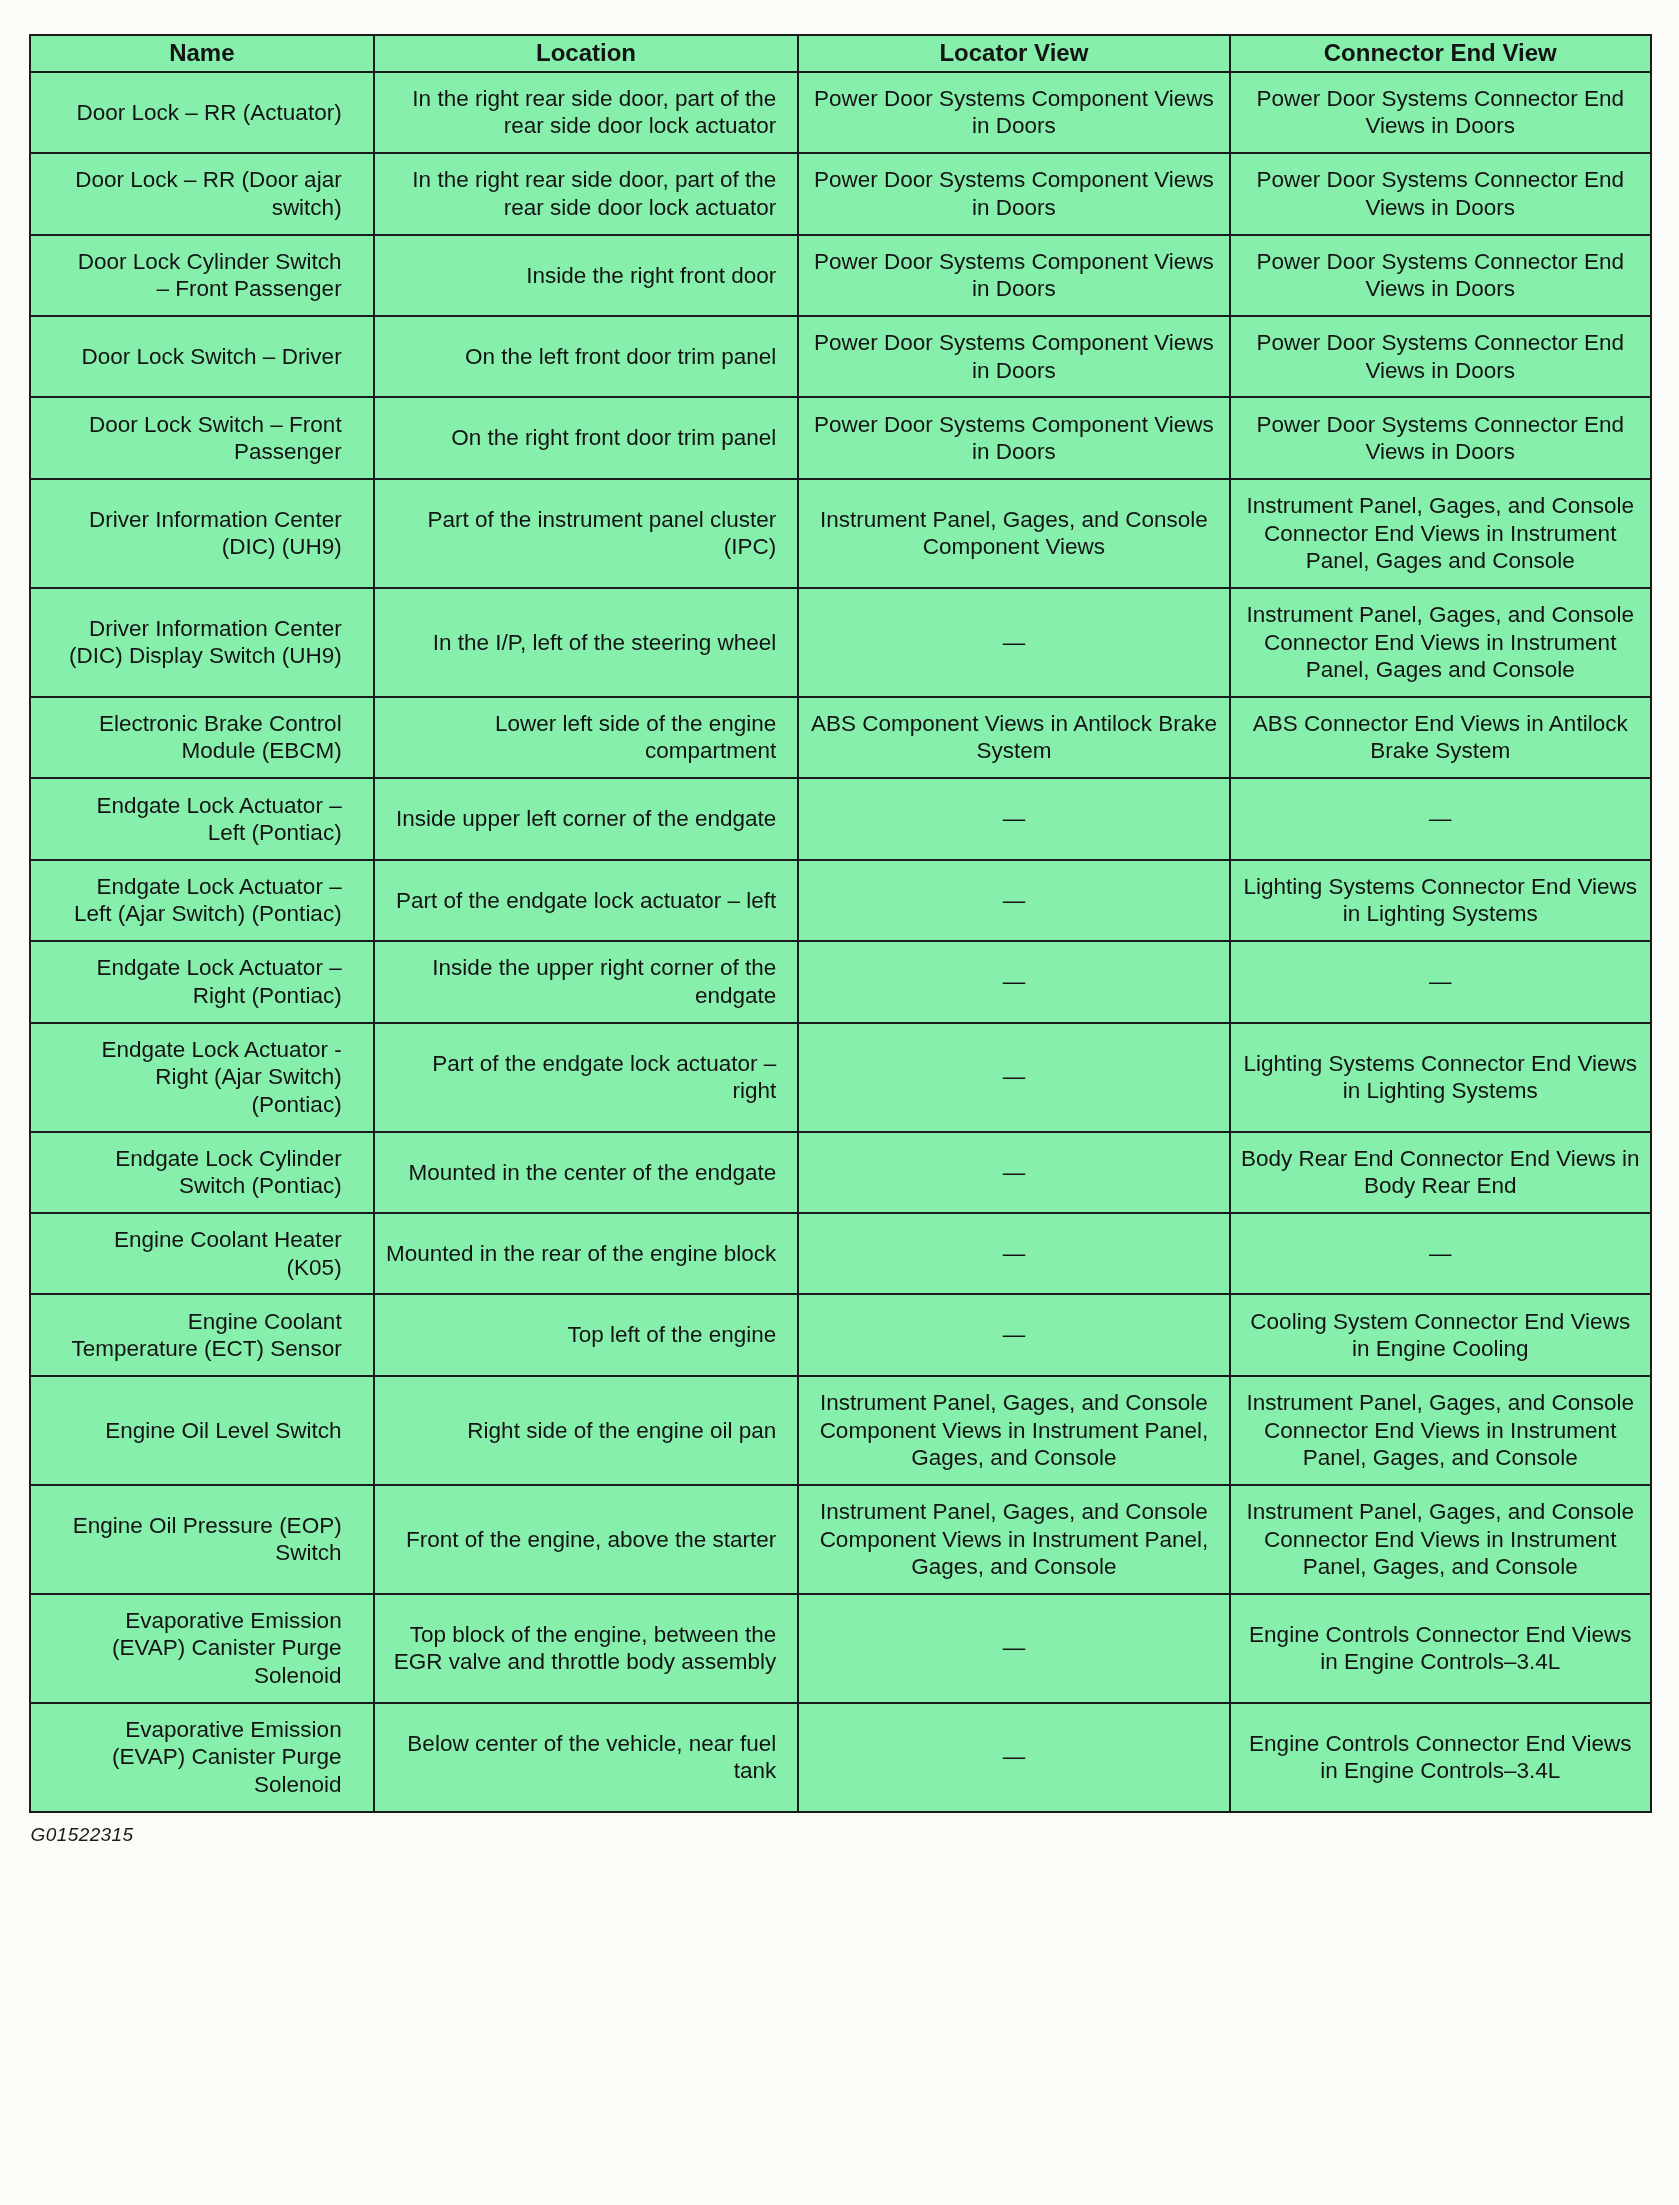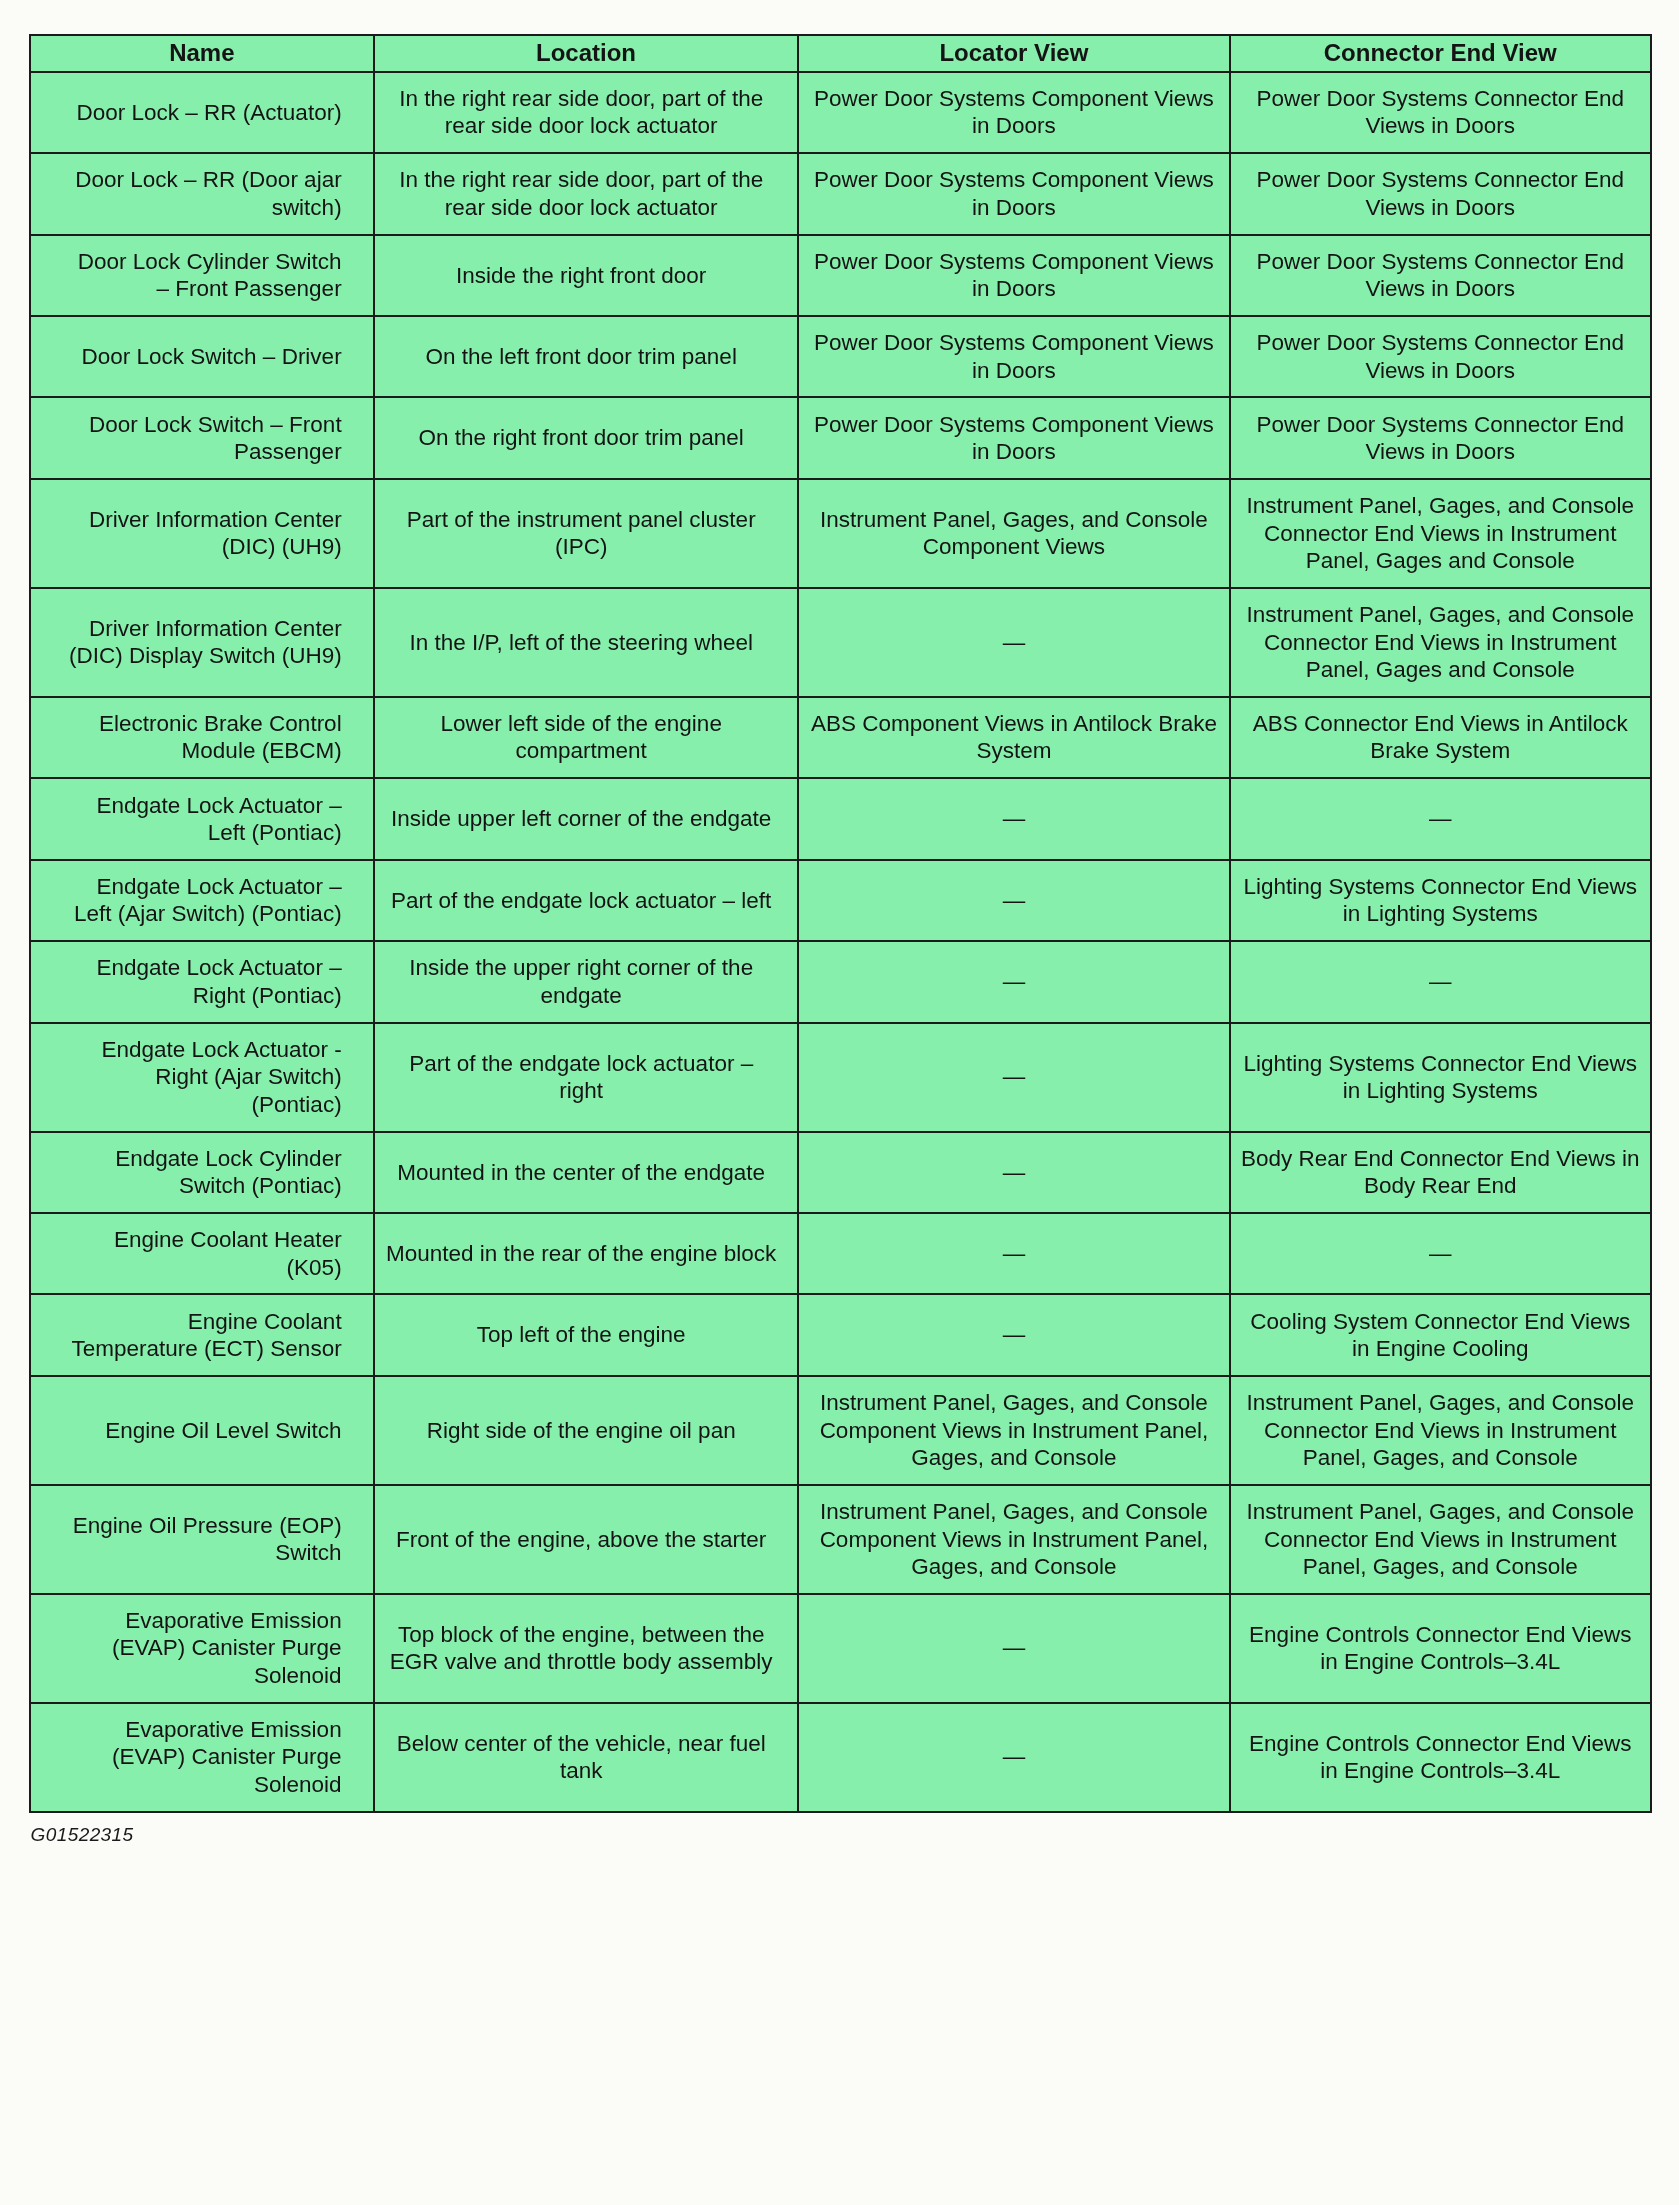--- a/index.html
+++ b/index.html
@@ -25,21 +25,21 @@
     padding: 3.3px 4.9px;
     height: 34px;
   }
   td {
     font-size: 22.5px;
     line-height: 1.22;
     padding: 12.3px 9.8px;
     vertical-align: middle;
   }
   td.col-name  { text-align: right; padding-left: 31px; padding-right: 31px; }
-  td.col-location { text-align: center; padding-left: 11.4px; padding-right: 21px; border-radius: 6px; }
+  td.col-location { text-align: right; padding-left: 11.4px; padding-right: 21px; border-radius: 6px; }
   td.col-locator, td.col-connector { text-align: center; padding-left: 8.2px; padding-right: 8.2px; }
   .it { }
   .footer {
     font-size: 19px;
     letter-spacing: 0.4px;
     margin: 11.4px 0 0 1.6px;
     color: #1a1a1a;
     font-style: italic;
   }
 </style>

